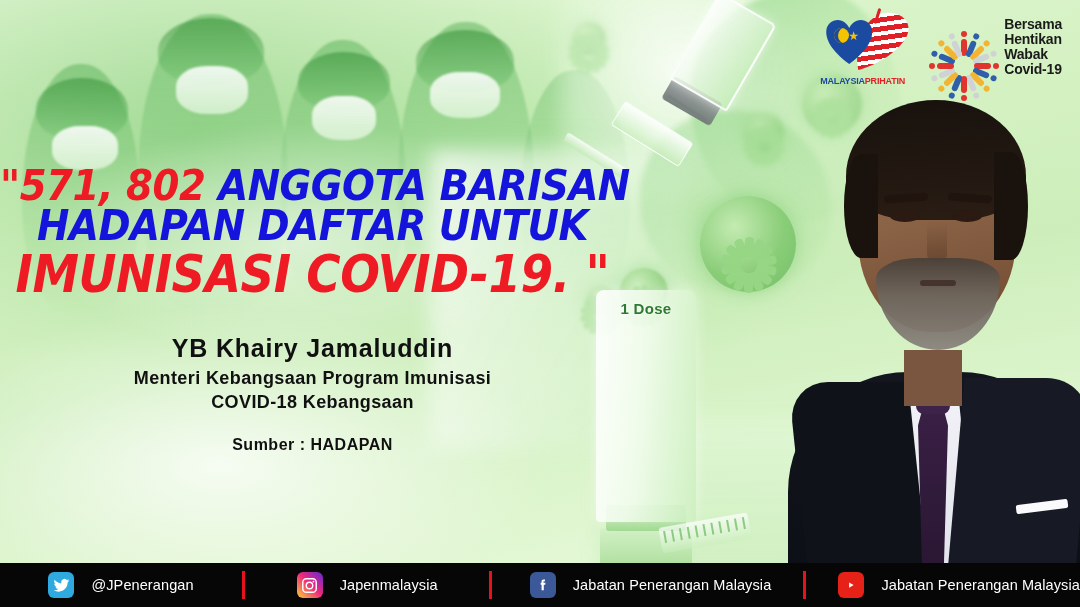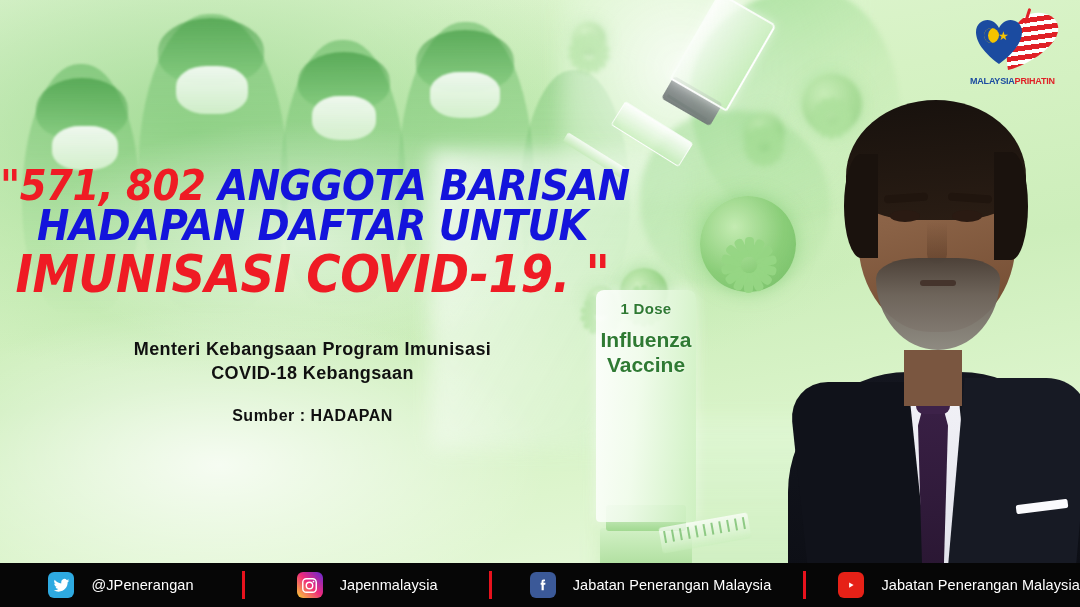--- a/index.html
+++ b/index.html
@@ -338,24 +338,20 @@
       <i style="transform: rotate(308.571deg);"></i>
       <i style="transform: rotate(334.286deg);"></i>
     </div>
 
   <div class="bottle-base"></div>
   <div class="bottle-neck"></div>
   <div class="bottle"></div>
   <div class="ruler"></div>
   <div class="bottle-txt">
     <div class="bt-dose">1 Dose</div>
-    <div class="bt-name">
-      <div>Influenza</div>
-      <div>Vaccine</div>
-    </div>
   </div>
 
   <div class="glow"></div>
   <div class="glow2"></div>
 
   <div class="portrait">
     <div class="p-suit"></div>
     <div class="p-shirt"></div>
     <div class="p-suit-l"></div>
     <div class="p-suit-r"></div>
@@ -385,33 +381,60 @@
       <div class="ph-tail"></div>
       <div class="ph-heart"></div>
       <div class="ph-moon"></div>
       <div class="ph-star">★</div>
       <div class="ph-text">
         <span class="ph-m">MALAYSIA</span>
         <span class="ph-p">PRIHATIN</span>
       </div>
     </div>
 
+    <div class="bersama">
+      <div class="bw-mark" id="bw-mark">
+          <i style="background: rgb(224, 52, 47); transform: rotate(0deg);"></i>
+          <i style="background: rgb(47, 95, 168); transform: rotate(22.5deg);"></i>
+          <i style="background: rgb(242, 180, 50); transform: rotate(45deg);"></i>
+          <i style="background: rgb(207, 211, 214); transform: rotate(67.5deg);"></i>
+          <i style="background: rgb(224, 52, 47); transform: rotate(90deg);"></i>
+          <i style="background: rgb(47, 95, 168); transform: rotate(112.5deg);"></i>
+          <i style="background: rgb(242, 180, 50); transform: rotate(135deg);"></i>
+          <i style="background: rgb(207, 211, 214); transform: rotate(157.5deg);"></i>
+          <i style="background: rgb(224, 52, 47); transform: rotate(180deg);"></i>
+          <i style="background: rgb(47, 95, 168); transform: rotate(202.5deg);"></i>
+          <i style="background: rgb(242, 180, 50); transform: rotate(225deg);"></i>
+          <i style="background: rgb(207, 211, 214); transform: rotate(247.5deg);"></i>
+          <i style="background: rgb(224, 52, 47); transform: rotate(270deg);"></i>
+          <i style="background: rgb(47, 95, 168); transform: rotate(292.5deg);"></i>
+          <i style="background: rgb(242, 180, 50); transform: rotate(315deg);"></i>
+          <i style="background: rgb(207, 211, 214); transform: rotate(337.5deg);"></i>
+        </div>
+      <div class="bw-text">
+        <div>Bersama</div>
+        <div>Hentikan</div>
+        <div>Wabak</div>
+        <div>Covid-19</div>
+      </div>
+    </div>
 
   </div>
 
   <div class="headline">
     <div class="hl-line hl1">
       <span class="red">"571, 802</span>
       <span class="blue">ANGGOTA BARISAN</span>
     </div>
     <div class="hl-line hl2 blue">HADAPAN DAFTAR UNTUK</div>
     <div class="hl-line hl3 red">IMUNISASI COVID-19. "</div>
   </div>
 
   <div class="attrib">
+    <div class="at-name">YB Khairy Jamaluddin</div>
     <div class="at-role">
       <div>Menteri Kebangsaan Program Imunisasi</div>
       <div>COVID-18 Kebangsaan</div>
     </div>
     <div class="at-src">Sumber : HADAPAN</div>
   </div>
 
   <div class="footer">
 
     <div style="width:62px"></div>

